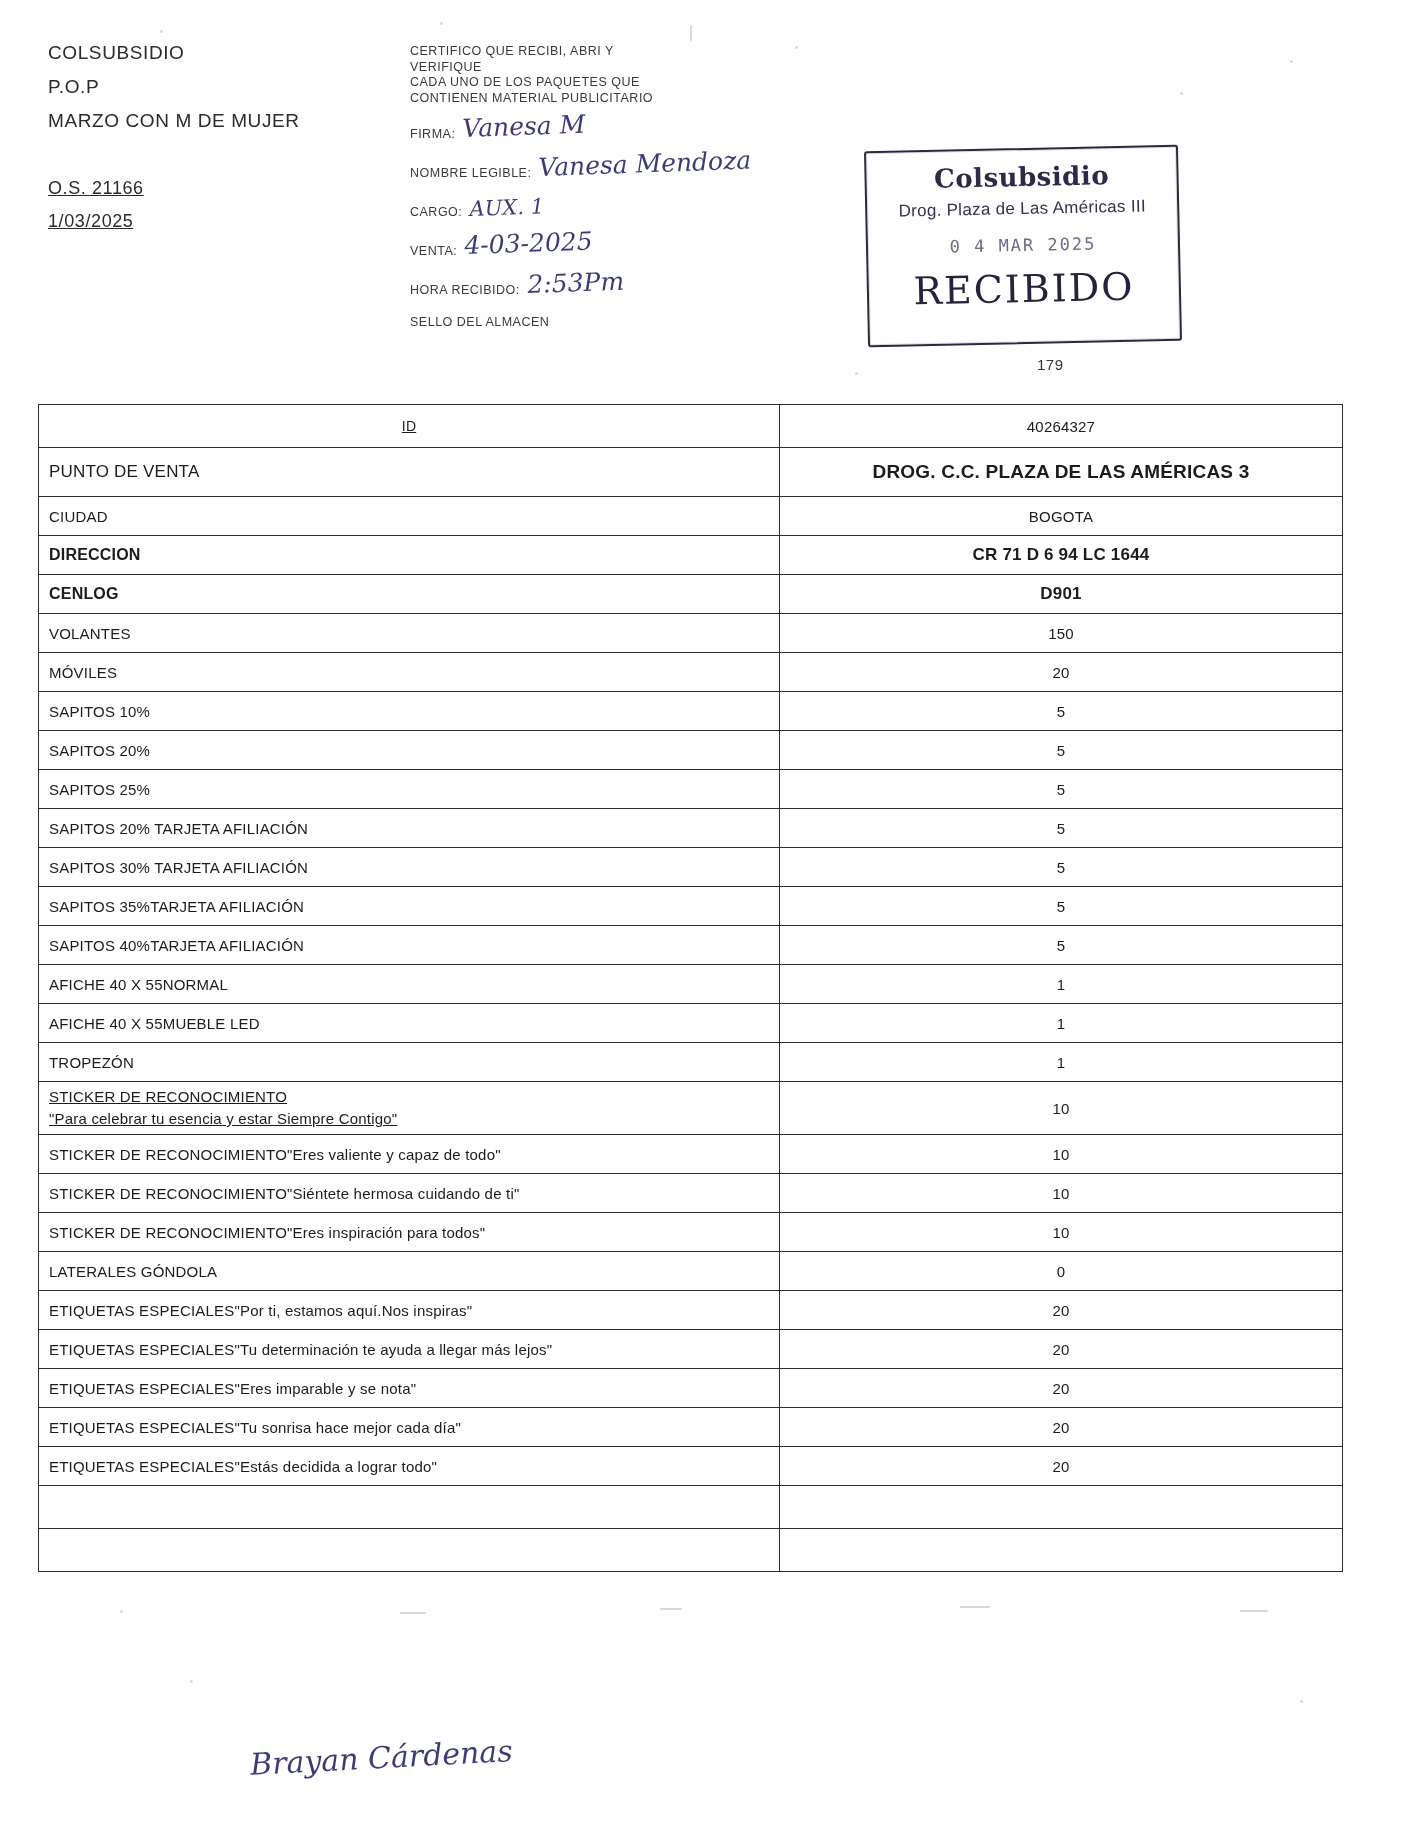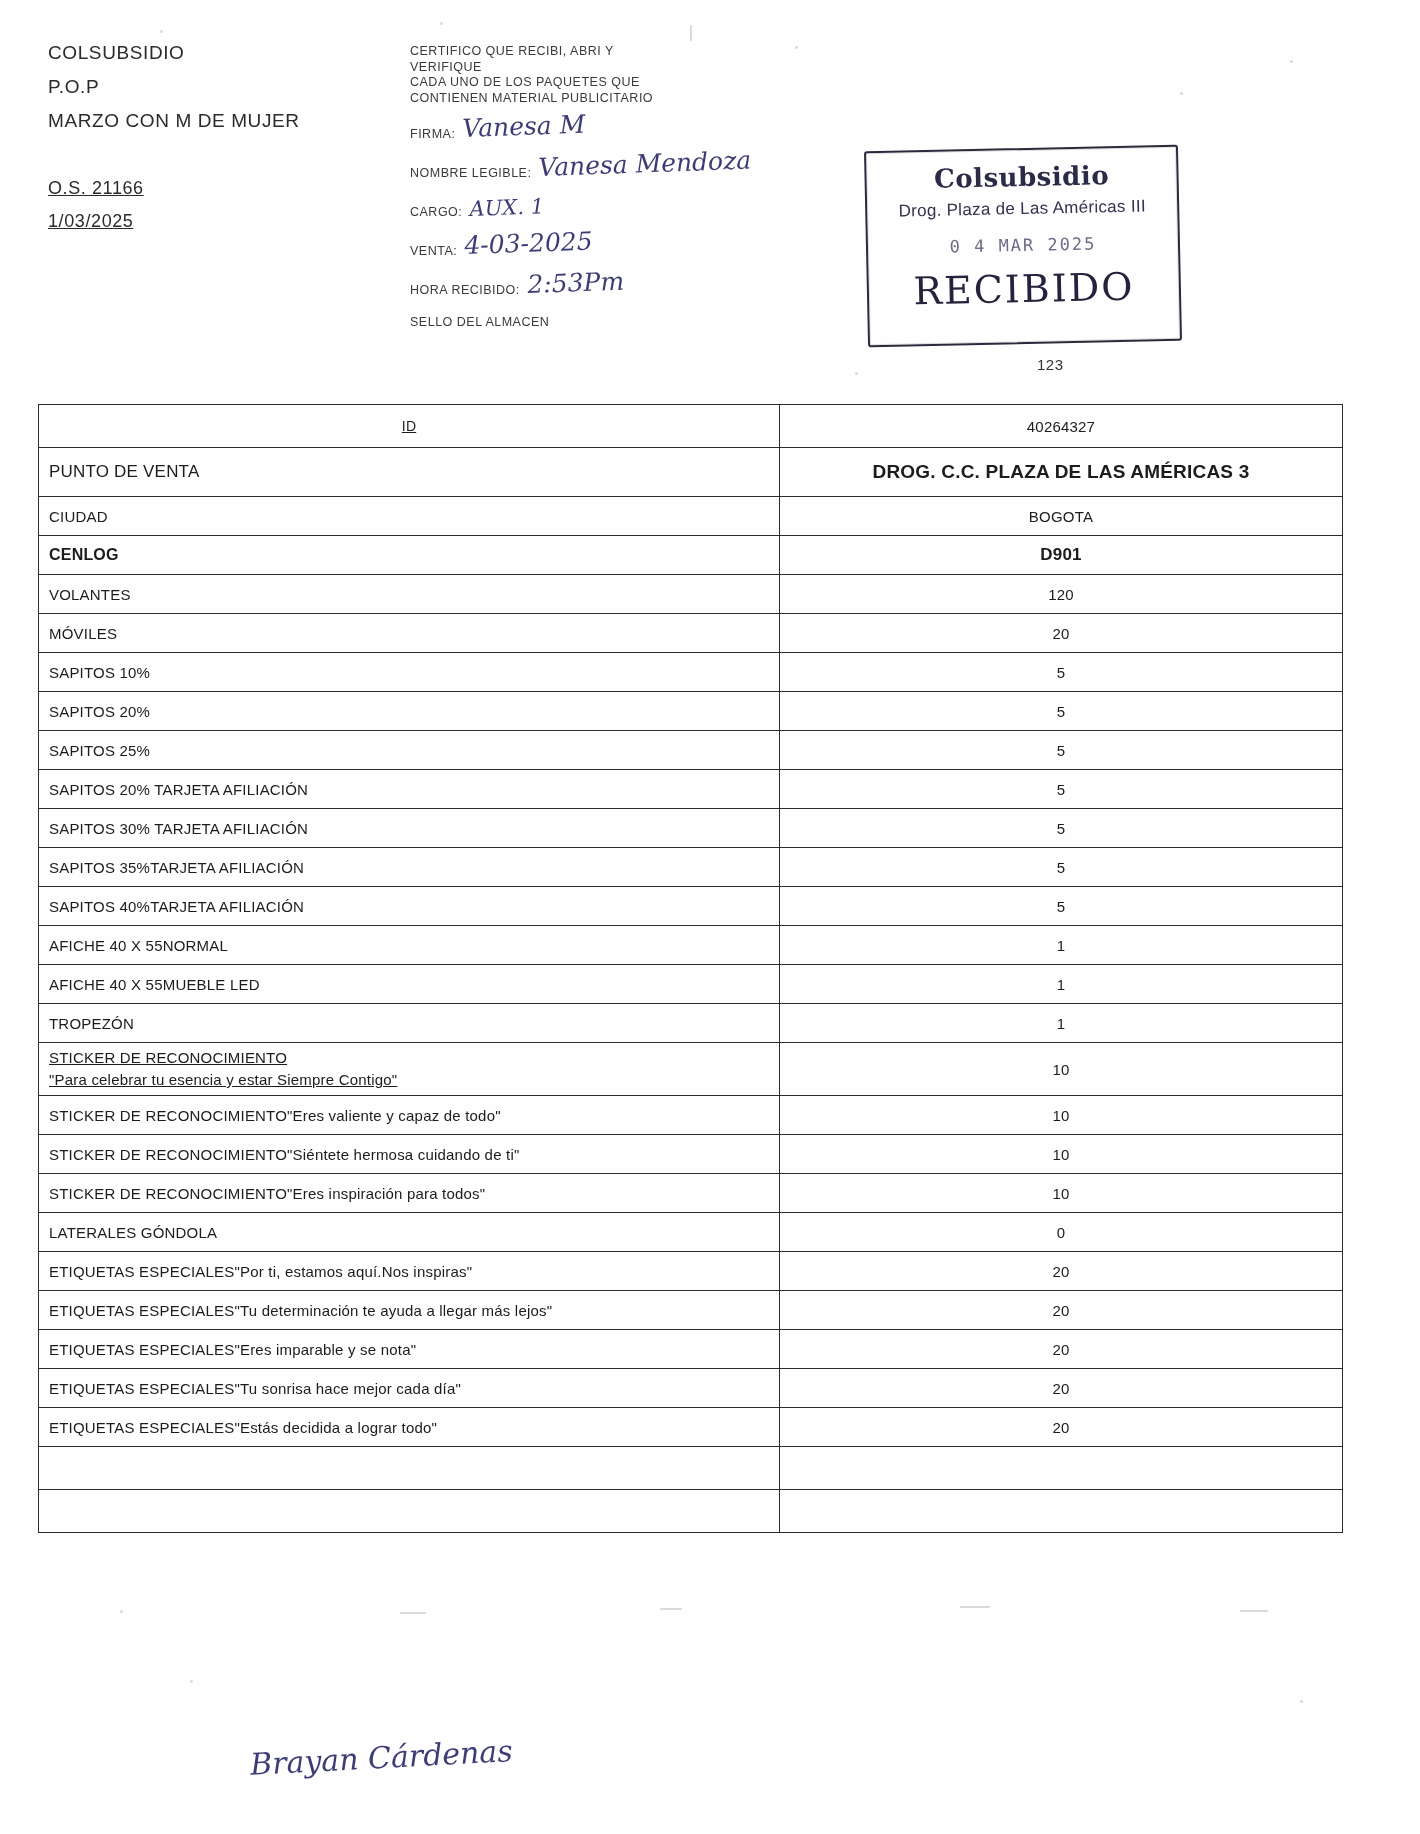--- a/index.html
+++ b/index.html
@@ -259,45 +259,49 @@
   </div>
 
   <div class="stamp">
     <div class="stamp-inner">
       <div class="stamp-brand">Colsubsidio</div>
       <div class="stamp-sub">Drog. Plaza de Las Américas III</div>
       <div class="stamp-date">0 4 MAR 2025</div>
       <div class="stamp-recibido">RECIBIDO</div>
     </div>
   </div>
-  <div class="stamp-num">123</div>
+  <div class="stamp-num">179</div>
 
   <div class="tbl-wrap">
     <table class="doc">
       <tbody>
         <tr class="r-id">
           <td class="lbl">ID</td>
           <td class="val">40264327</td>
         </tr>
 
         <tr class="big">
           <td class="lbl">PUNTO DE VENTA</td>
           <td class="val">DROG. C.C. PLAZA DE LAS AMÉRICAS 3</td>
         </tr>
         <tr class="mid">
           <td class="lbl">CIUDAD</td>
           <td class="val">BOGOTA</td>
         </tr>
         <tr class="mid bold-lbl">
+          <td class="lbl">DIRECCION</td>
+          <td class="val">CR 71 D 6 94 LC 1644</td>
+        </tr>
+        <tr class="mid bold-lbl">
           <td class="lbl">CENLOG</td>
           <td class="val">D901</td>
         </tr>
         <tr class="mid">
           <td class="lbl">VOLANTES</td>
-          <td class="val">120</td>
+          <td class="val">150</td>
         </tr>
         <tr class="mid">
           <td class="lbl">MÓVILES</td>
           <td class="val">20</td>
         </tr>
         <tr class="mid">
           <td class="lbl">SAPITOS 10%</td>
           <td class="val">5</td>
         </tr>
         <tr class="mid">

